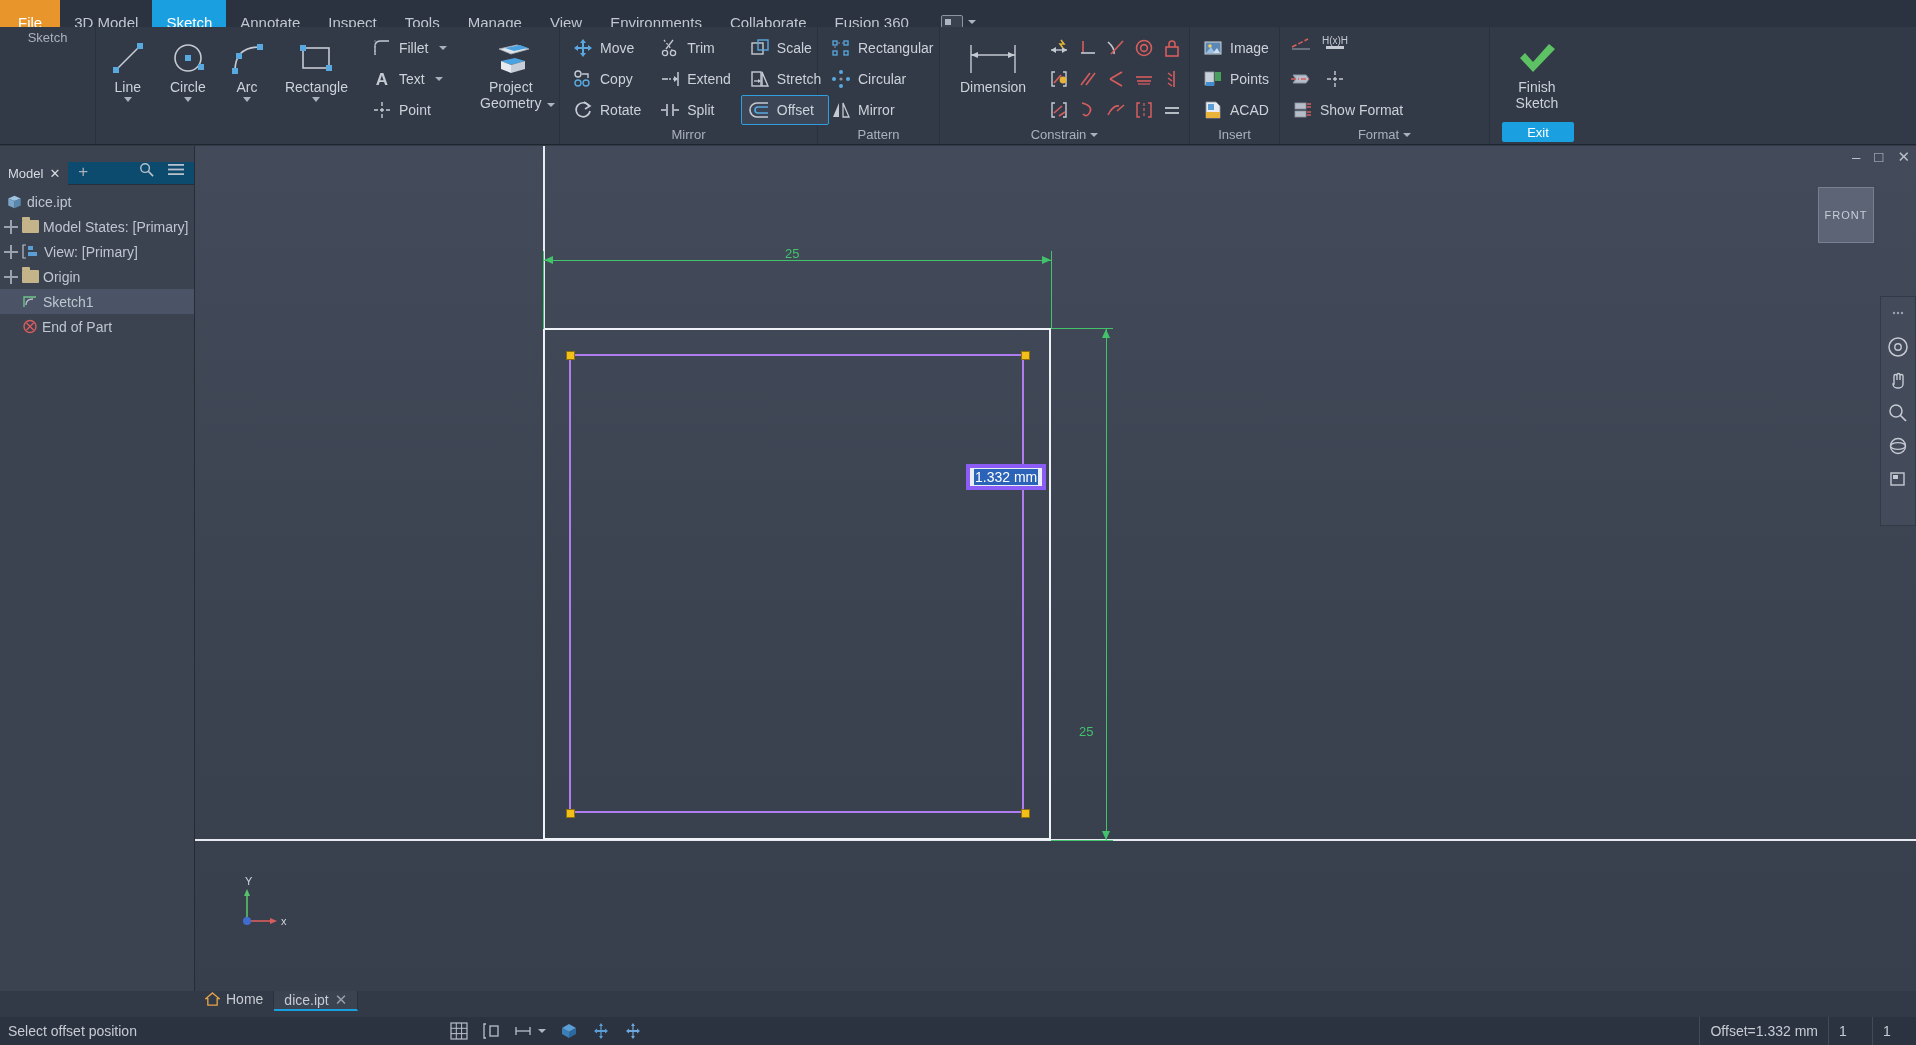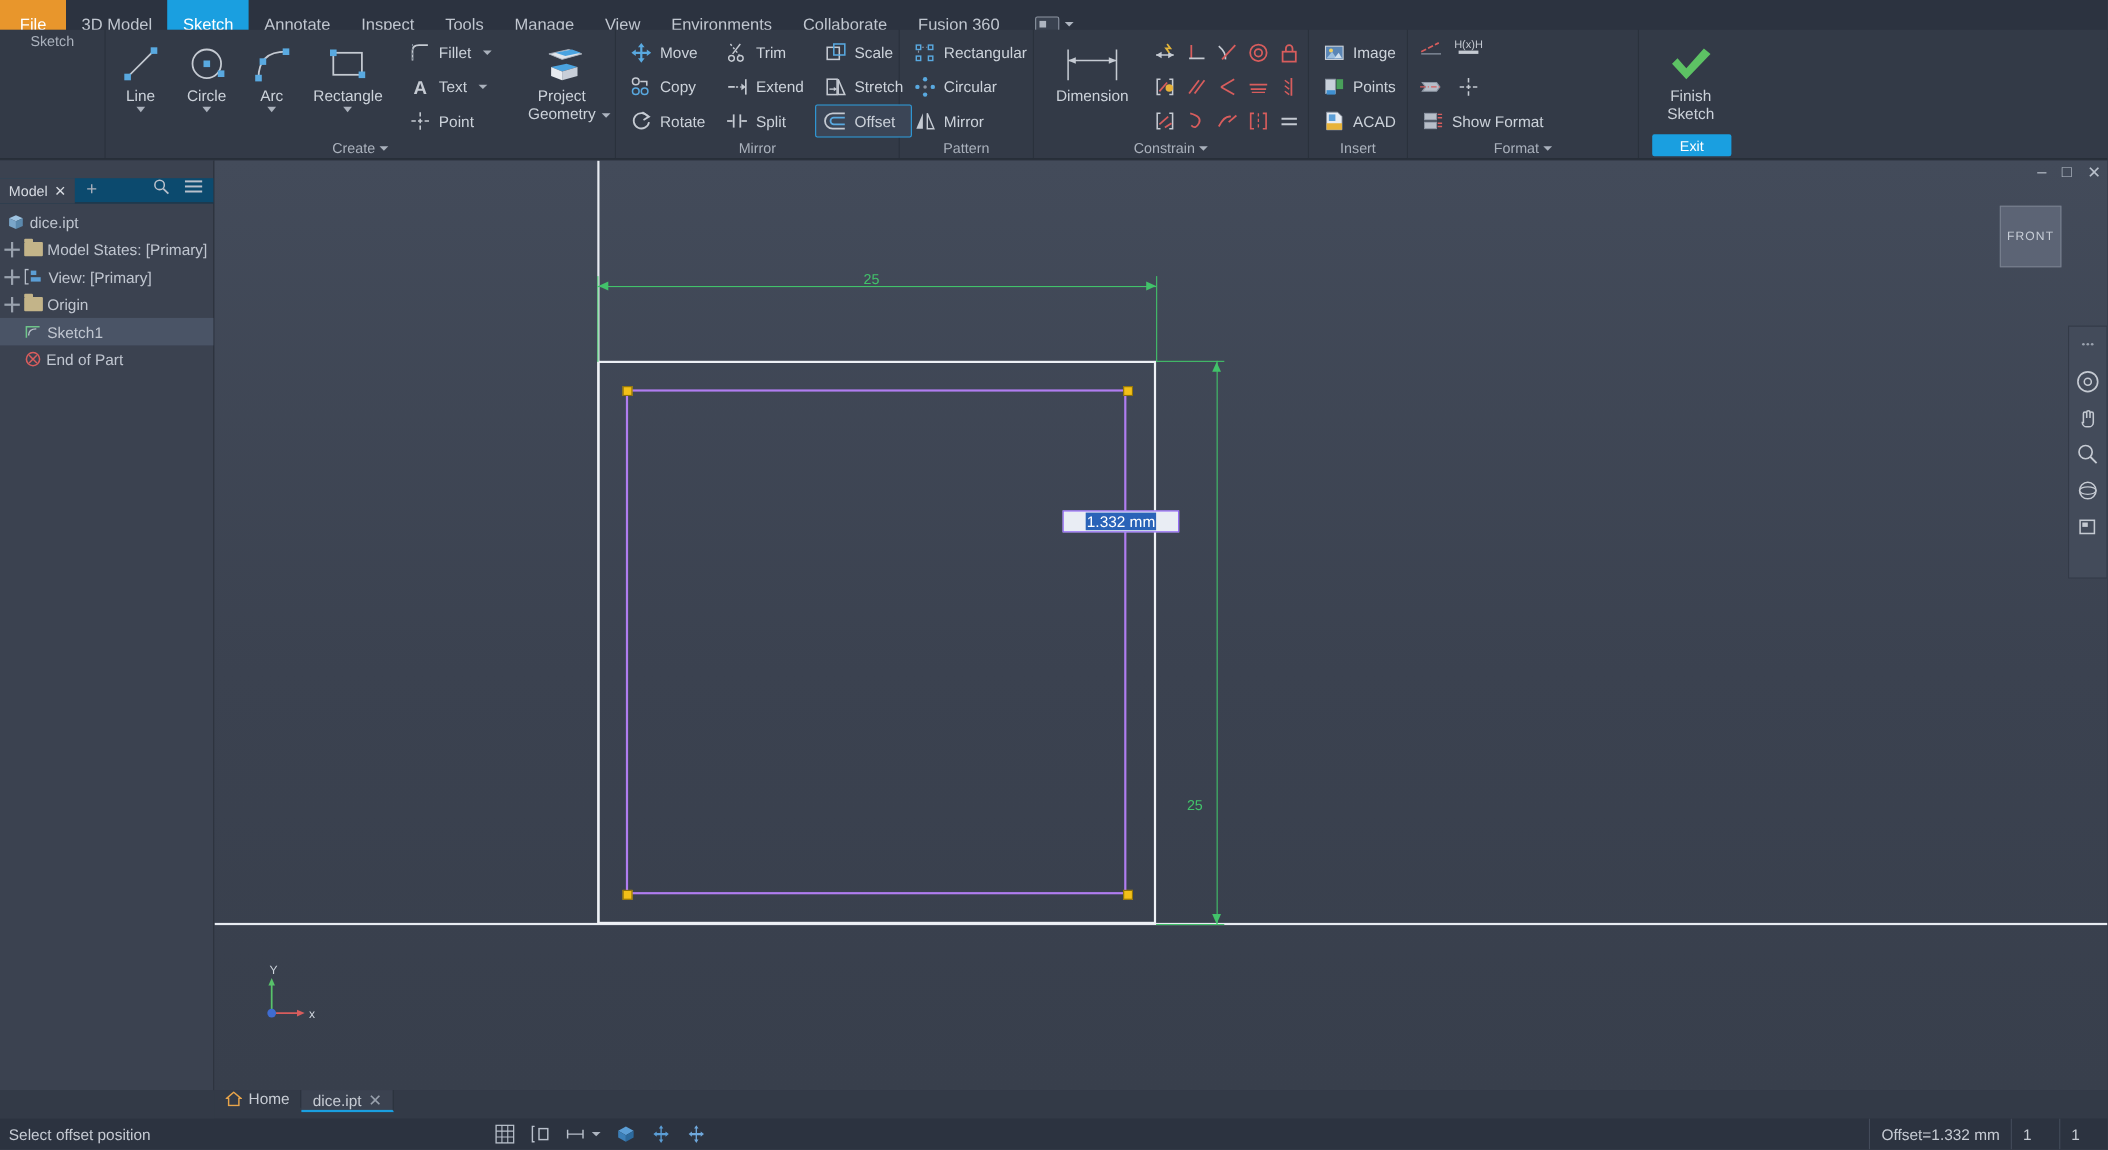--- a/index.html
+++ b/index.html
@@ -170,22 +170,22 @@
   .arrow-r { border-left: 9px solid #42c26a; }
   .arrow-u, .arrow-d {
     position: absolute; width:0;height:0;border-left:4px solid transparent;
     border-right:4px solid transparent;
   }
   .arrow-u { border-bottom: 9px solid #42c26a; }
   .arrow-d { border-top: 9px solid #42c26a; }
 
   .value-box {
     position: absolute; left: 771px; top: 318px;
-    background: #e9edf4; border: 1px solid #8b5cf6;
-    padding: 1px 20px; font-size: 14px; color: #141a22;
+    background: #e9edf4; border: 4px solid #8b5cf6;
+    padding: 1px 4px; font-size: 14px; color: #141a22;
     display: flex; align-items: center;
   }
   .value-box .sel-txt { background: #2a63b8; color: #ffffff; padding: 0 1px; }
 
   
   .viewcube {
     position: absolute; right: 42px; top: 41px; width: 56px; height: 56px;
     background: #5c6475; border: 1px solid #78808f; color: #c8ced8;
     display: flex; align-items: center; justify-content: center; font-size: 11px;
     letter-spacing: 1px;
@@ -350,24 +350,20 @@
               <polygon points="14,24 28,21 38,24 24,28" fill="#4aa3e0"></polygon>
               <polygon points="14,24 24,28 24,36 14,32" fill="#e7eaef"></polygon>
               <polygon points="24,28 38,24 38,32 24,36" fill="#c8ced8"></polygon>
             </svg>
           </div>
           <div class="lbl">Project</div>
           <div class="lbl">Geometry</div>
         </div>
         <div class="tiny-caret" style="margin-top:70px;margin-left:-10px"></div>
       </div>
-      <div class="rib-panel-title">
-        <span>Create</span>
-        <span class="panel-caret"></span>
-      </div>
     </div>
 
     <div class="rib-panel" style="width:258px">
       <div class="rib-panel-body" style="gap:2px">
         <div class="sm-col">
           <div class="sm-btn">
             <span class="ico">
               <svg width="20" height="20" viewBox="0 0 20 20">
                 <path d="M10 1 L13 5 L11 5 L11 9 L15 9 L15 7 L19 10 L15 13 L15 11 L11 11 L11 15 L13 15 L10 19 L7 15 L9 15 L9 11 L5 11 L5 13 L1 10 L5 7 L5 9 L9 9 L9 5 L7 5 Z" fill="#59a9e0"></path>
               </svg>

